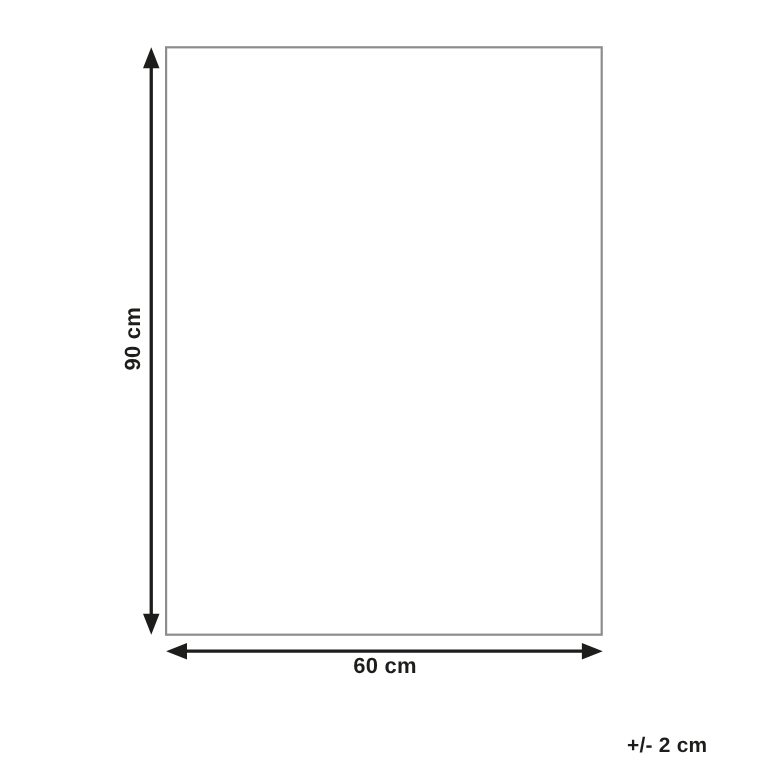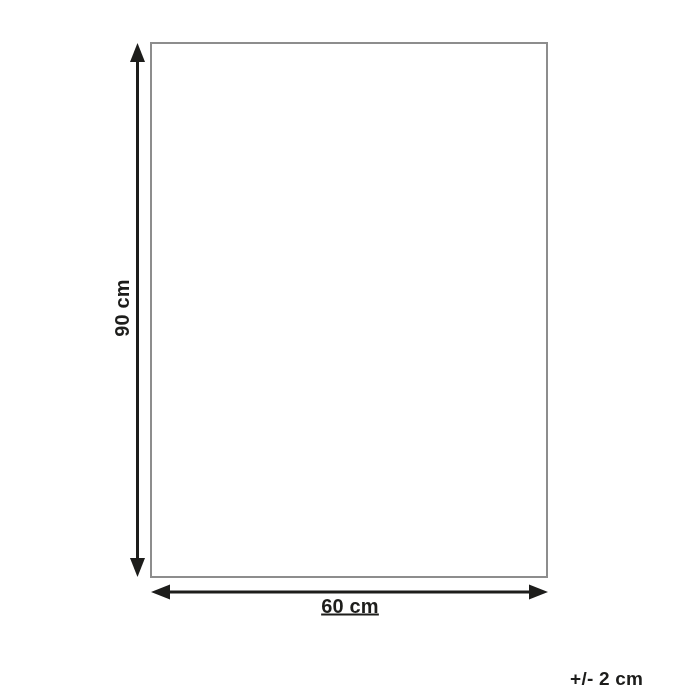--- a/index.html
+++ b/index.html
@@ -49,21 +49,20 @@
   }
   .height-label {
     left: 122px;
     top: 308px;
     transform: translate(-50%, -50%) rotate(-90deg);
   }
   .width-label {
     left: 350px;
     top: 606px;
     transform: translate(-50%, -50%);
-    text-decoration: underline;
   }
   .tolerance-label {
     right: 57px;
     top: 668px;
     font-size: 19px;
   }
 </style>
 </head>
 <body>
 

